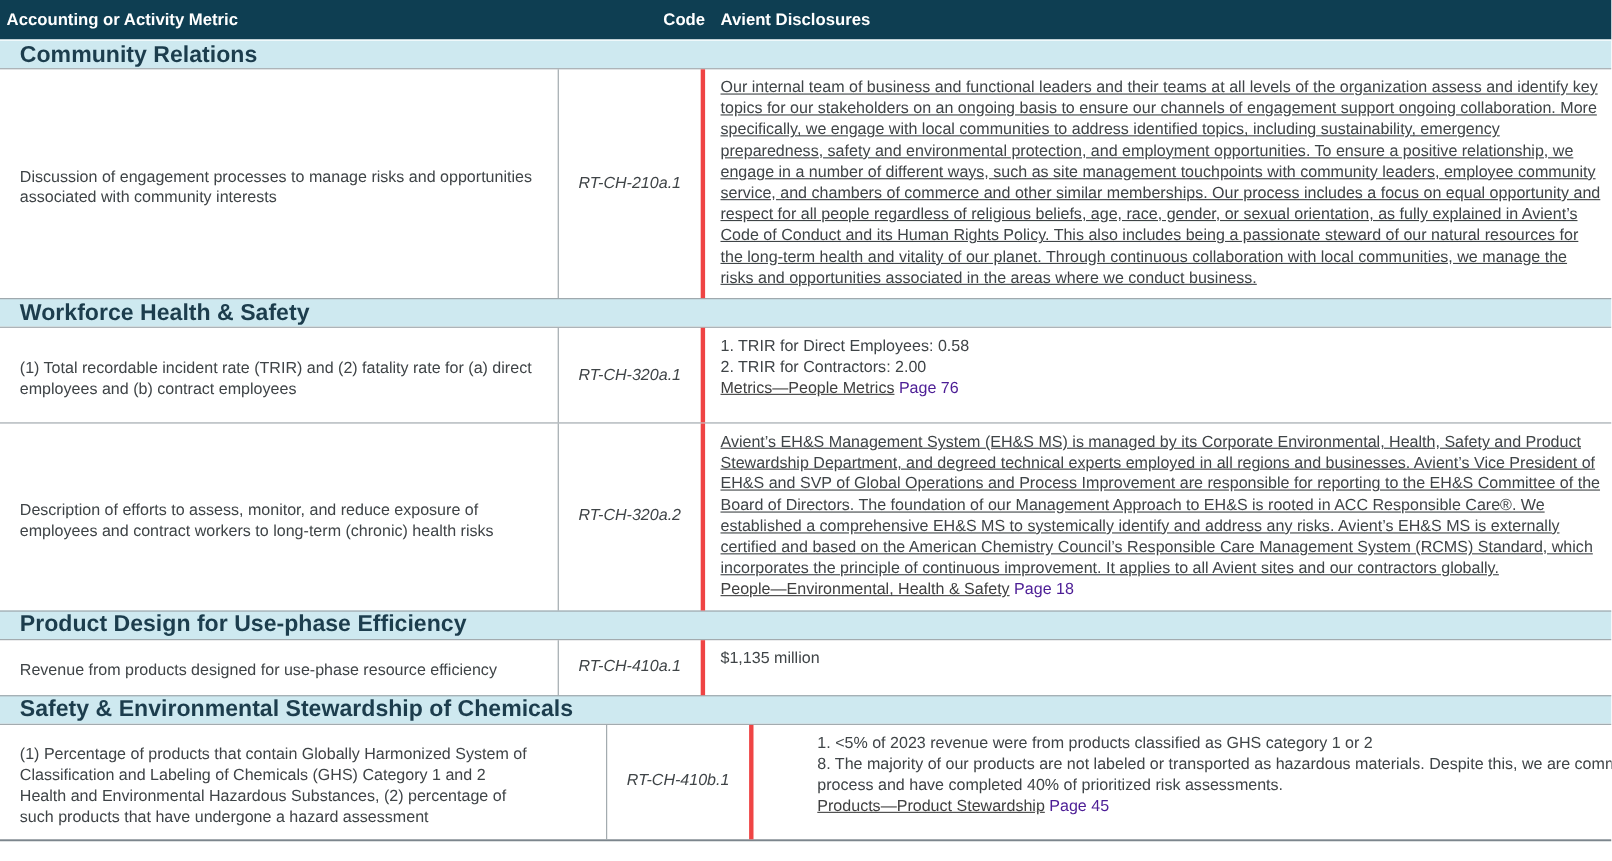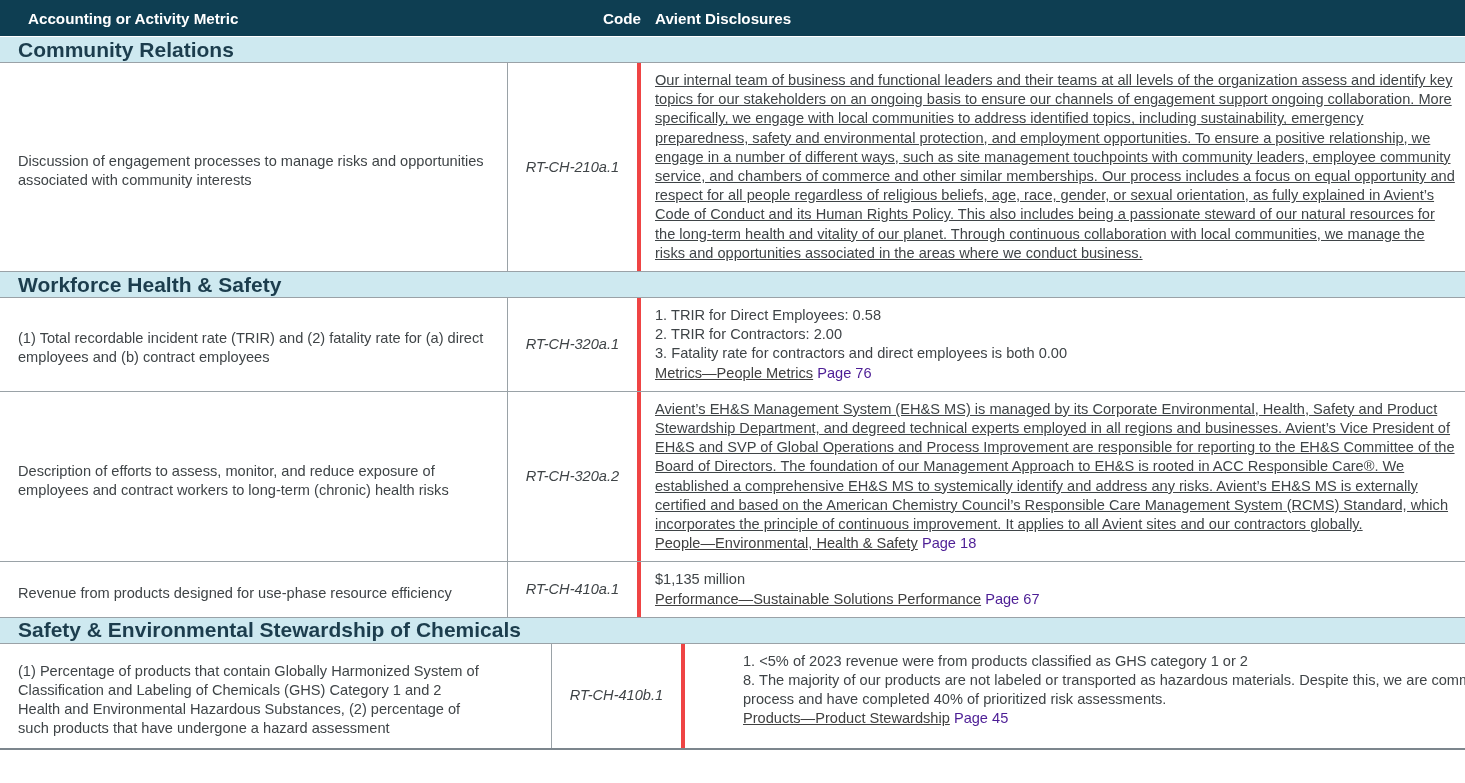--- a/index.html
+++ b/index.html
@@ -21,21 +21,21 @@
     background: #0e3e52;
     height: 36px;
     align-items: center;
   }
   .hcell {
     color: #ffffff;
     font-weight: 700;
     font-size: 15.2px;
     white-space: nowrap;
   }
-  .hcell.hmetric { padding-left: 28px; }
+  .hcell.hmetric { padding-left: 6px; }
   .hcell.hcode   { padding-left: 16px; text-align: right; }
   .hcell.hdisc   { padding-left: 14px; }
 
   
   .section-band {
     background: #cee9f0;
     height: 26px;
     display: flex;
     align-items: center;
     padding-left: 18px;
@@ -113,49 +113,50 @@
   <div class="row data-row" style="min-height:87px">
     <div class="cell metric">
       <div>(1) Total recordable incident rate (TRIR) and (2) fatality rate for (a) direct employees and (b) contract employees</div>
     </div>
     <div class="cell code">
       <span>RT-CH-320a.1</span>
     </div>
     <div class="cell disc">
       <div>1. TRIR for Direct Employees: 0.58</div>
       <div>2. TRIR for Contractors: 2.00</div>
-      <div>3. Fatality rate for contractors and direct employees is both 0.00</div>
       <div><a class="link">Metrics—People Metrics</a><span class="pageref"> Page 76</span></div>
     </div>
   </div>
 
   <div class="row data-row" style="min-height:166px">
     <div class="cell metric">
       <div>Description of efforts to assess, monitor, and reduce exposure of employees and contract workers to long-term (chronic) health risks</div>
     </div>
     <div class="cell code">
       <span>RT-CH-320a.2</span>
     </div>
     <div class="cell disc">
       <div class="para">Avient’s EH&amp;S Management System (EH&amp;S MS) is managed by its Corporate Environmental, Health, Safety and Product Stewardship Department, and degreed technical experts employed in all regions and businesses. Avient’s Vice President of EH&amp;S and SVP of Global Operations and Process Improvement are responsible for reporting to the EH&amp;S Committee of the Board of Directors. The foundation of our Management Approach to EH&amp;S is rooted in ACC Responsible Care®. We established a comprehensive EH&amp;S MS to systemically identify and address any risks. Avient’s EH&amp;S MS is externally certified and based on the American Chemistry Council’s Responsible Care Management System (RCMS) Standard, which incorporates the principle of continuous improvement. It applies to all Avient sites and our contractors globally.</div>
       <div><a class="link">People—Environmental, Health &amp; Safety</a><span class="pageref"> Page 18</span></div>
     </div>
   </div>
 
+  <div class="section-band bordered">
+    <span>Product Design for Use-phase Efficiency</span>
+  </div>
 
   <div class="row data-row" style="min-height:51px">
     <div class="cell metric">
       <div>Revenue from products designed for use-phase resource efficiency</div>
     </div>
     <div class="cell code">
       <span>RT-CH-410a.1</span>
     </div>
     <div class="cell disc">
       <div>$1,135 million</div>
-      <div><a class="link">Performance—Sustainable Solutions Performance</a><span class="pageref"> Page 67</span></div>
     </div>
   </div>
 
   <div class="section-band bordered">
     <span>Safety &amp; Environmental Stewardship of Chemicals</span>
   </div>
 
   <div class="row data-row last" style="min-height:107px">
     <div class="cell metric">
       <div>(1) Percentage of products that contain Globally Harmonized System of Classification and Labeling of Chemicals (GHS) Category 1 and 2 Health and Environmental Hazardous Substances, (2) percentage of such products that have undergone a hazard assessment</div>

